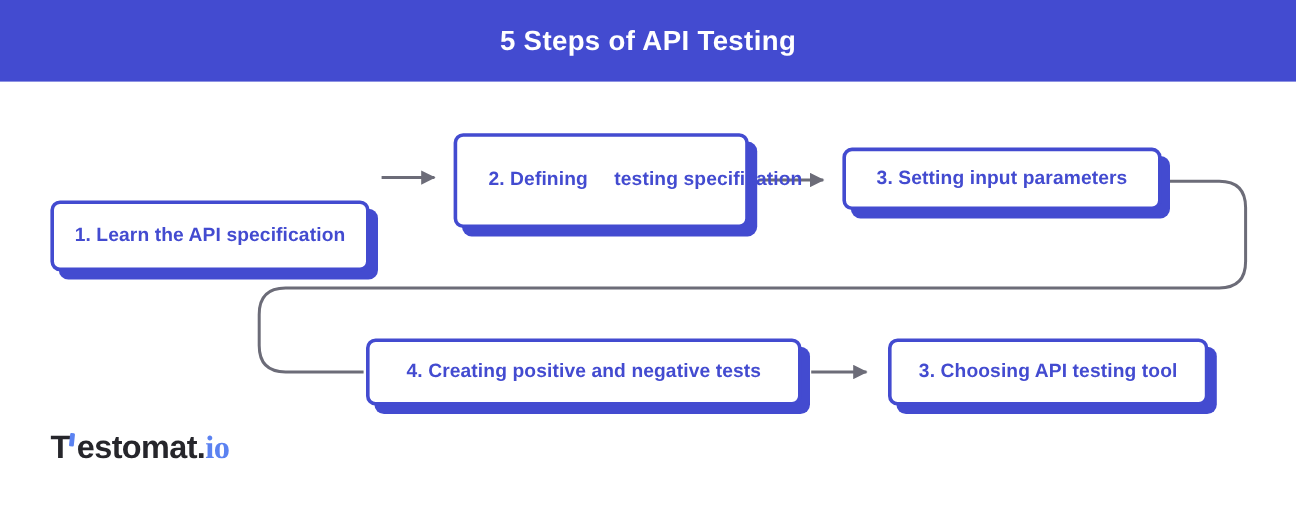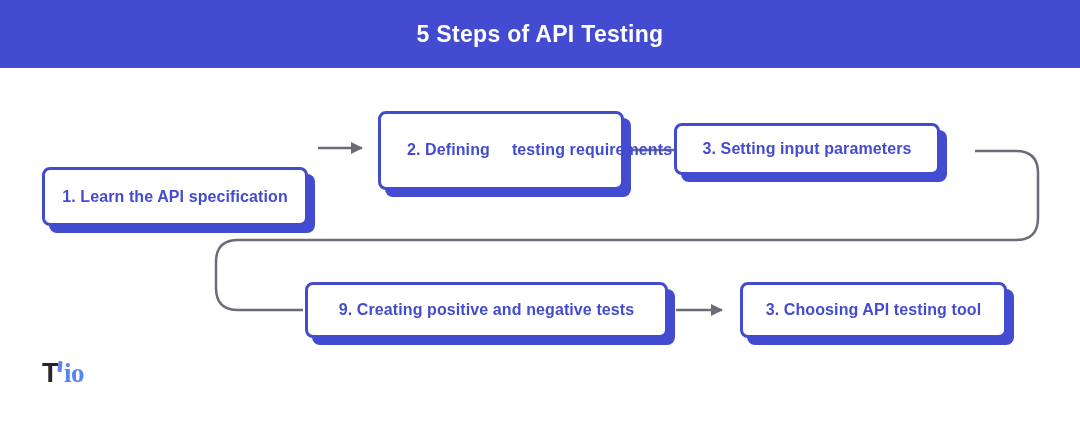--- a/index.html
+++ b/index.html
@@ -70,35 +70,36 @@
     <path d="M676 310 H722" stroke="var(--line)" stroke-width="2.5" fill="none" marker-end="url(#ah)"></path>
   </svg>
 
   <div class="step-box" style="left:42px;top:119px;width:266px;height:59px;margin-top:48px;">
     <span>1. Learn the API specification</span>
   </div>
 
   <div class="step-box left-align" style="left:378px;top:111px;width:246px;height:79px;">
     <span class="lines">
       <span>2. Defining</span>
-      <span class="indent">testing requirements</span>
+      <span class="indent">testing specification</span>
     </span>
   </div>
 
-  <div class="step-box" style="left:674px;top:123px;width:266px;height:52px;">
+  <div class="step-box" style="left:702px;top:123px;width:266px;height:52px;">
     <span>3. Setting input parameters</span>
   </div>
 
   <div class="step-box" style="left:305px;top:282px;width:363px;height:56px;">
-    <span>9. Creating positive and negative tests</span>
+    <span>4. Creating positive and negative tests</span>
   </div>
 
   <div class="step-box" style="left:740px;top:282px;width:267px;height:56px;">
     <span>3. Choosing API testing tool</span>
   </div>
 
   <div class="logo">
     <span>T</span>
       <span class="logo-tick"></span>
+      <span>estomat.</span>
       <span class="logo-io">io</span>
   </div>
 
 </div>
 
 </body></html>

